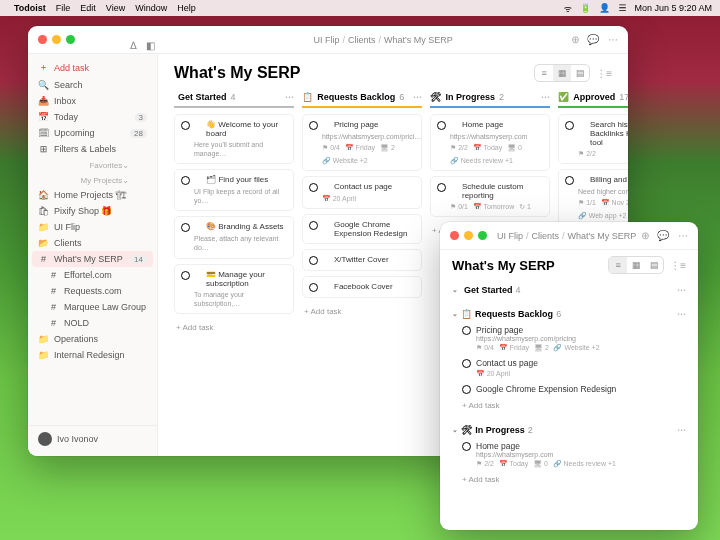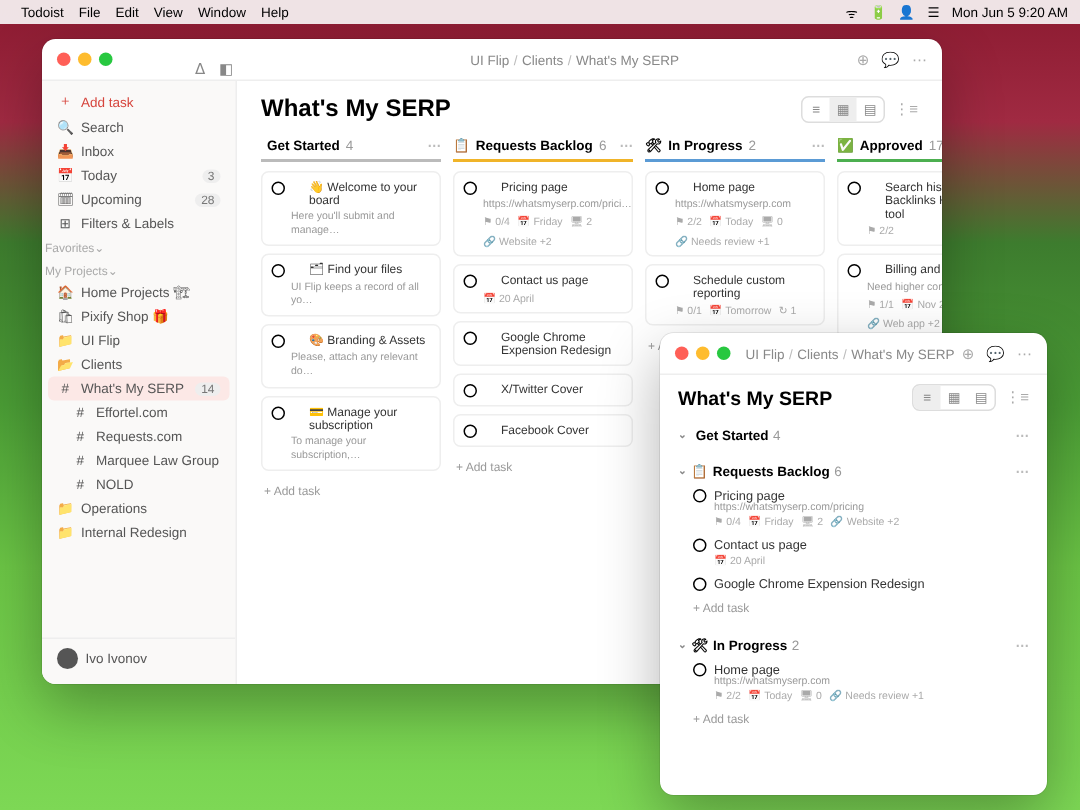--- a/index.html
+++ b/index.html
@@ -1,20 +1,20 @@
 <!DOCTYPE html>
 <html><head>
 <meta charset="utf-8">
 <style>
 *{margin:0;padding:0;box-sizing:border-box;font-family:-apple-system,BlinkMacSystemFont,"Segoe UI",sans-serif;-webkit-font-smoothing:antialiased}
 body{width:720px;height:540px;overflow:hidden;position:relative;background:linear-gradient(180deg,#8b1a30 0%,#a02a42 15%,#3d7c2e 30%,#4a9c35 50%,#6bc445 70%,#7dd855 100%)}
 .menubar{position:absolute;top:0;left:0;right:0;height:16px;background:rgba(250,250,250,.9);backdrop-filter:blur(10px);display:flex;align-items:center;padding:0 8px;font-size:9px;color:#000;z-index:100}
 .menubar .apple{font-size:10px;margin-right:6px}
 .menubar .mitem{margin-right:10px}
-.menubar .mitem.bold{font-weight:400}
+.menubar .mitem.bold{font-weight:700}
 .menubar .spacer{flex:1}
 .menubar .tray{display:flex;gap:8px;align-items:center}
 .menubar .tray span{font-size:9px}
 .win{position:absolute;background:#fff;border-radius:9px;box-shadow:0 15px 40px rgba(0,0,0,.3),0 0 0 .5px rgba(0,0,0,.1);overflow:hidden;display:flex;flex-direction:column}
 .win.main{top:26px;left:28px;width:600px;height:430px}
 .win.mini{top:222px;left:440px;width:258px;height:308px}
 .titlebar{height:28px;display:flex;align-items:center;padding:0 10px;border-bottom:1px solid #eee}
 .traffic{display:flex;gap:5px;margin-right:10px}
 .traffic span{width:9px;height:9px;border-radius:50%}
 .tl-r{background:#ff5f57}.tl-y{background:#febc2e}.tl-g{background:#28c840}
@@ -22,21 +22,21 @@
 .body{display:flex;flex:1;overflow:hidden}
 .content{flex:1;display:flex;flex-direction:column;overflow:hidden}
 .tb-icons{margin-left:auto;display:flex;gap:8px;font-size:10px;color:#888}
 .crumb{font-size:9px;color:#888}
 .crumb .sep{margin:0 3px;color:#bbb}
 .sb-row{display:flex;align-items:center;padding:3px 10px;gap:5px;cursor:default}
 .sb-row .ic{width:11px;font-size:9px;text-align:center}
 .sb-row .badge{margin-left:auto;font-size:8px;background:#eee;border-radius:6px;padding:0 4px;color:#777}
 .sb-row.add{color:#d6453d;font-weight:500}
 .sb-row.sel{background:#fce8e6;border-radius:4px;margin:0 4px;padding:3px 6px}
-.sb-head{font-size:8px;color:#aaa;padding:4px 2px 2px;display:flex;justify-content:flex-start}
+.sb-head{font-size:8px;color:#aaa;padding:4px 28px 2px;display:flex;justify-content:flex-end}
 .sb-sub{padding-left:20px}
 .sb-foot{margin-top:auto;display:flex;align-items:center;gap:5px;padding:6px 10px;border-top:1px solid #eee}
 .sb-foot .av{width:14px;height:14px;border-radius:50%;background:#555}
 .hdr{padding:10px 16px 6px;display:flex;align-items:center}
 .hdr h1{font-size:16px;font-weight:700}
 .hdr .tools{margin-left:auto;display:flex;gap:6px;align-items:center}
 .viewseg{display:flex;border:1px solid #ddd;border-radius:5px;overflow:hidden}
 .viewseg span{width:18px;height:16px;display:flex;align-items:center;justify-content:center;font-size:9px;color:#888}
 .viewseg span.act{background:#eee}
 .board{flex:1;display:flex;gap:8px;padding:0 16px 10px;overflow:hidden}

